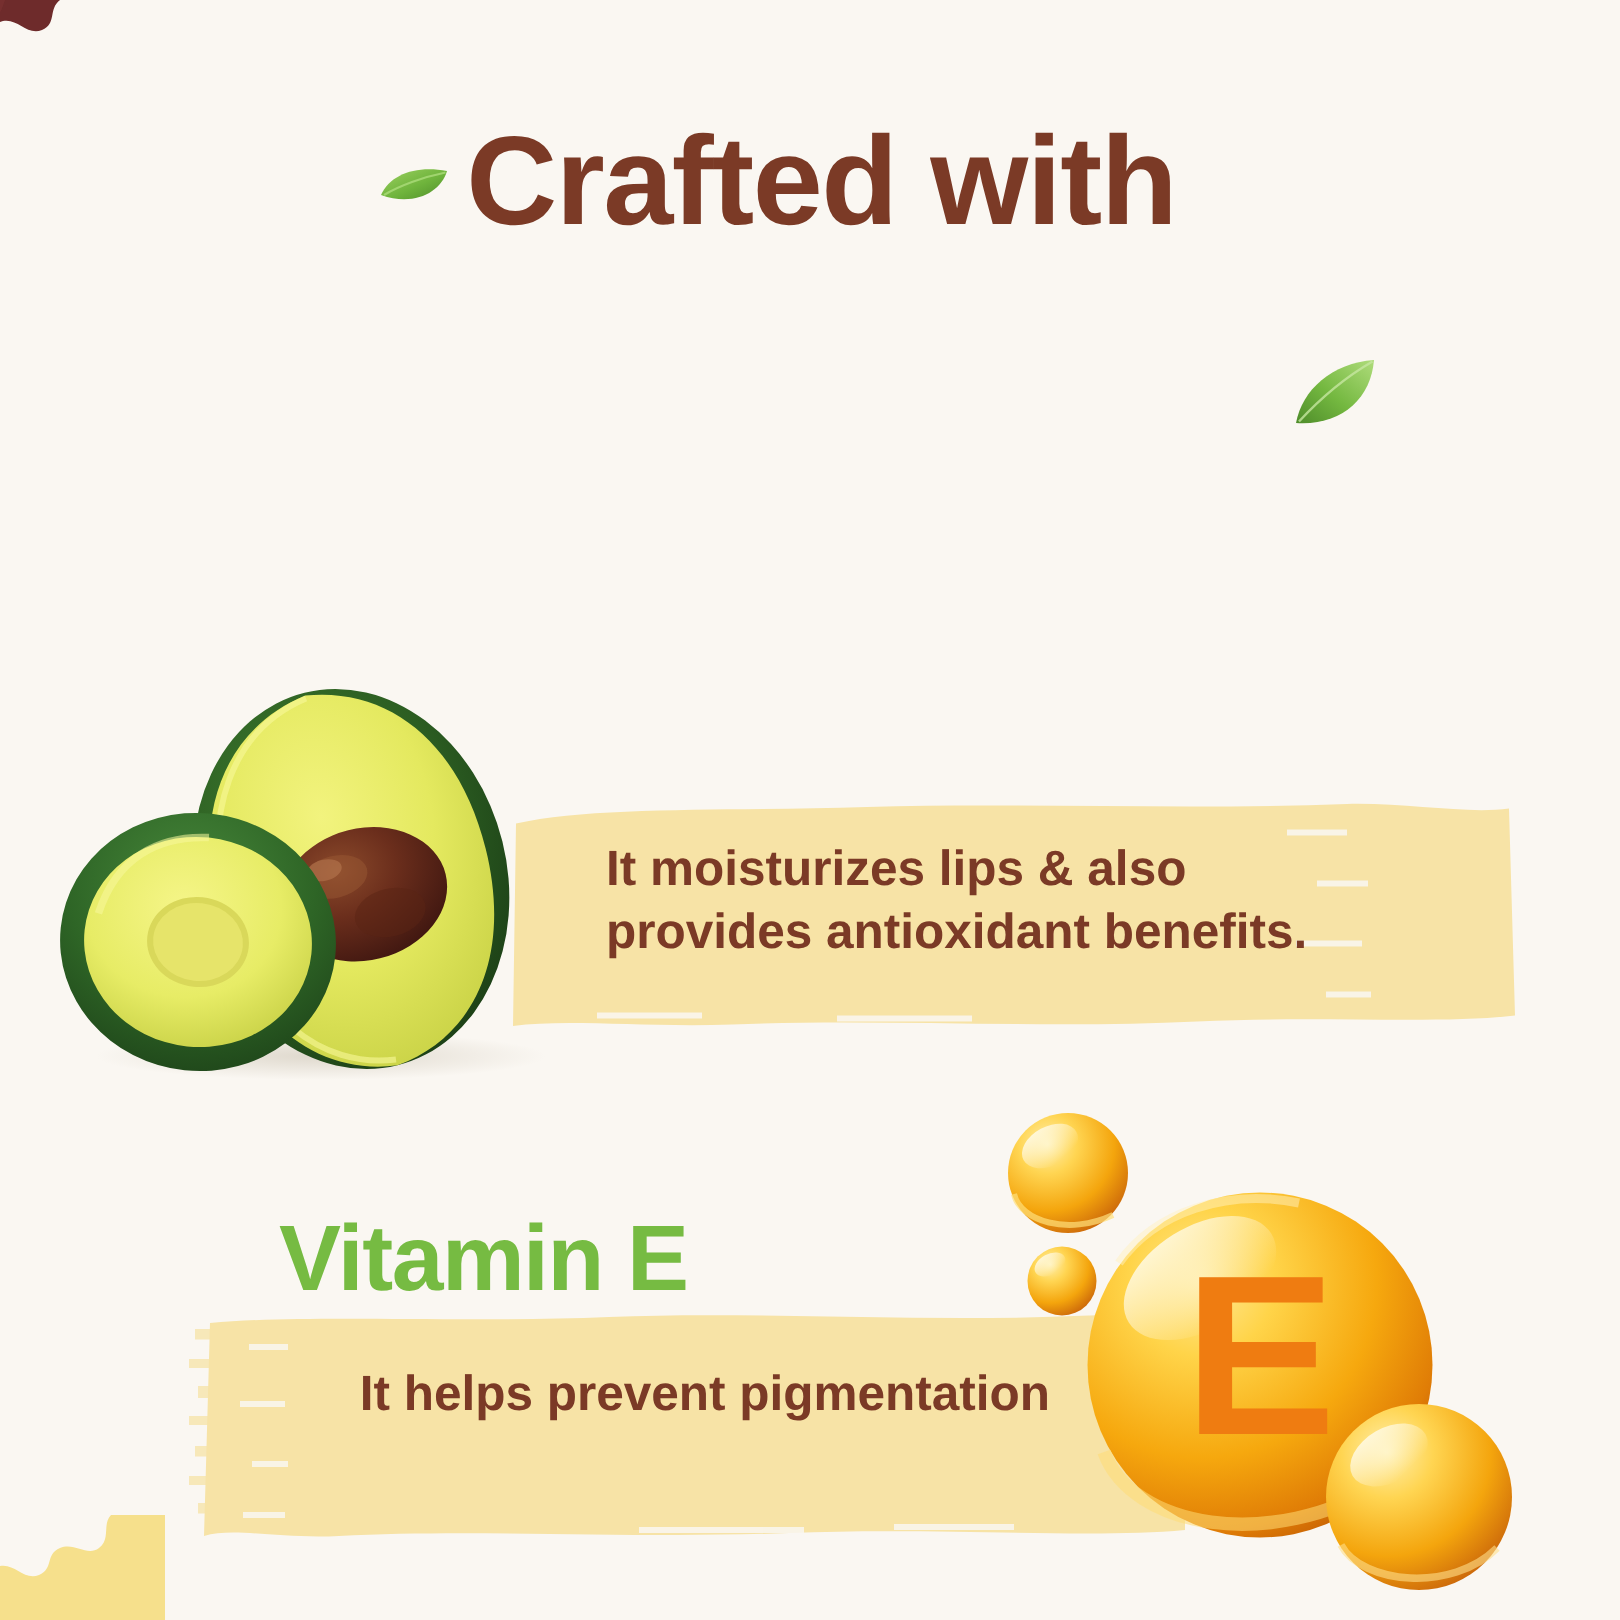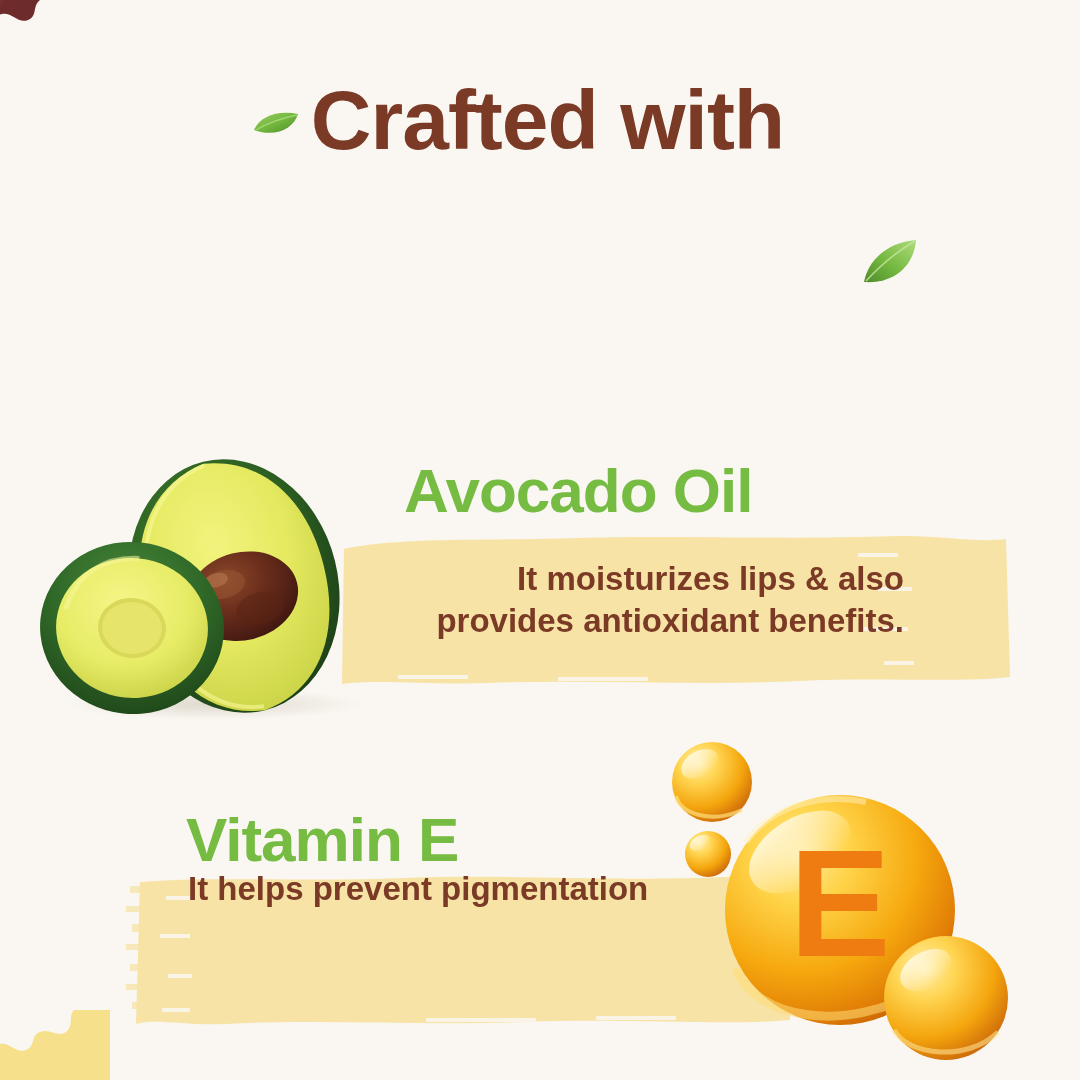--- a/index.html
+++ b/index.html
@@ -77,27 +77,27 @@
     font-weight:bold;
     color:#7B3A26;
     line-height:1.26;
     margin:0;
   }
 
   
   .avocado-art{position:absolute;left:28px;top:446px;width:364px;height:276px;}
   .title-avocado{left:404px;top:455px;}
   .brush-avocado{left:338px;top:527px;width:676px;height:164px;}
-  .desc-avocado{left:404px;top:558px;width:500px;text-align:right;}
+  .desc-avocado{left:404px;top:558px;width:500px;text-align:left;}
 
   
   .vitamin-art{position:absolute;left:650px;top:730px;width:370px;height:340px;}
   .title-vitamin{left:186px;top:804px;}
   .brush-vitamin{left:126px;top:868px;width:668px;height:164px;}
-  .desc-vitamin{left:188px;top:868px;width:512px;text-align:left;}
+  .desc-vitamin{left:188px;top:908px;width:512px;text-align:right;}
 </style>
 </head>
 <body>
 
 <div id="poster">
 
   <svg class="corner-blob-tl" viewBox="0 0 150 110">
     <path d="M0,0 L112,0 C112,10 104,12 100,18 C96,25 104,30 100,38 C95,47 82,40 74,46
              C66,52 72,62 62,66 C52,70 46,58 36,60 C26,62 28,74 18,76
              C8,78 4,68 0,70 Z" fill="#6E2B2B"></path>
@@ -186,21 +186,20 @@
 
     <g transform="rotate(6 104 182)">
       <ellipse cx="104" cy="182" rx="92" ry="86" fill="url(#skinB)"></ellipse>
       <ellipse cx="104" cy="182" rx="76" ry="70" fill="url(#fleshB)"></ellipse>
       <ellipse cx="104" cy="182" rx="34" ry="30" fill="#D9D85A"></ellipse>
       <ellipse cx="104" cy="182" rx="30" ry="26" fill="#E6E46A"></ellipse>
       <path d="M36,170 C44,132 70,114 104,112" fill="none" stroke="#F7F79C" stroke-width="5" opacity="0.55"></path>
     </g>
   </svg>
 
-  <div class="ingredient-title title-avocado">Avocado Oil</div>
 
   <svg class="brush brush-avocado" viewBox="0 0 676 164" preserveAspectRatio="none">
     <path d="M6,22 C60,10 150,14 240,11 C340,8 450,13 560,9
              C600,8 640,16 668,12
              L672,150 C620,156 540,150 460,154
              C360,159 250,152 150,156 C90,158 40,152 4,157 Z" fill="#F7E3A6"></path>
     <g fill="#F7E3A6" opacity="0.75">
       <rect x="560" y="16" width="52" height="7"></rect>
       <rect x="586" y="34" width="64" height="6"></rect>
       <rect x="600" y="52" width="48" height="8"></rect>

